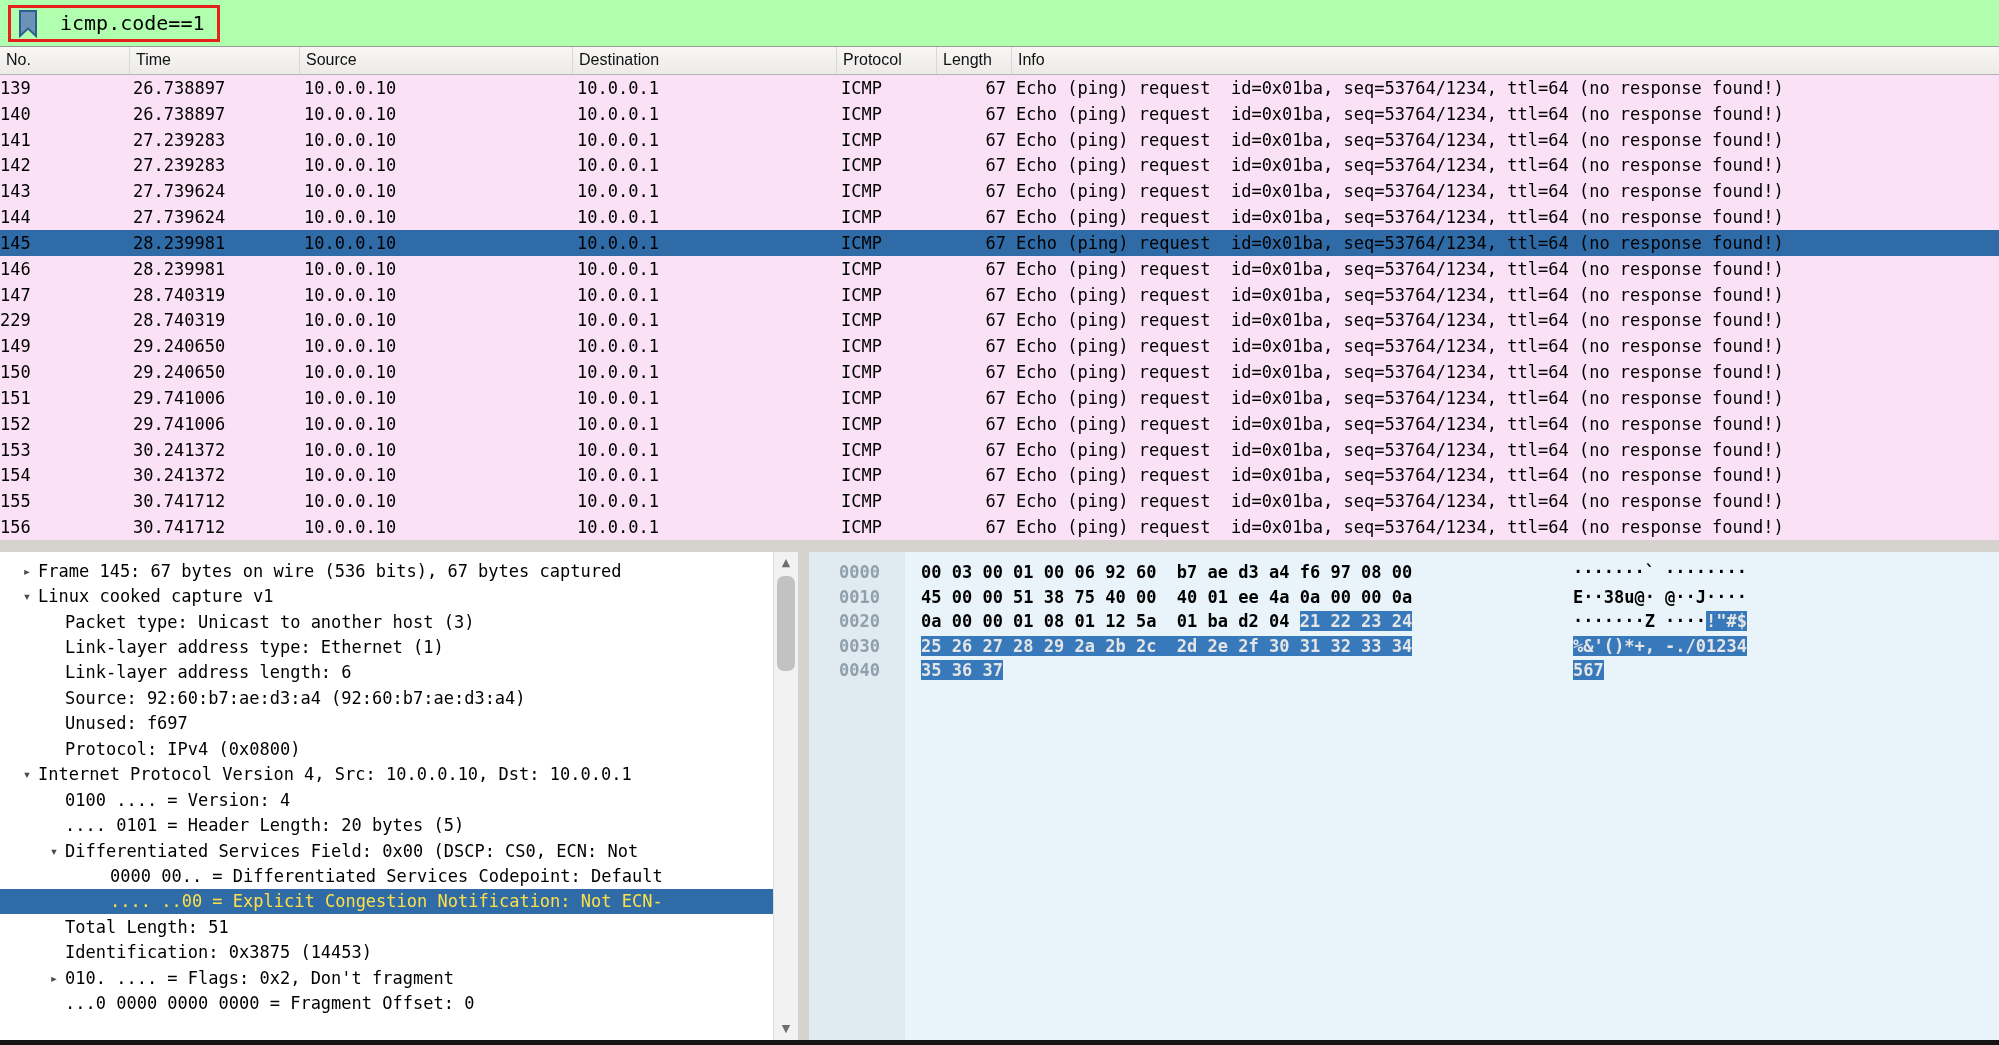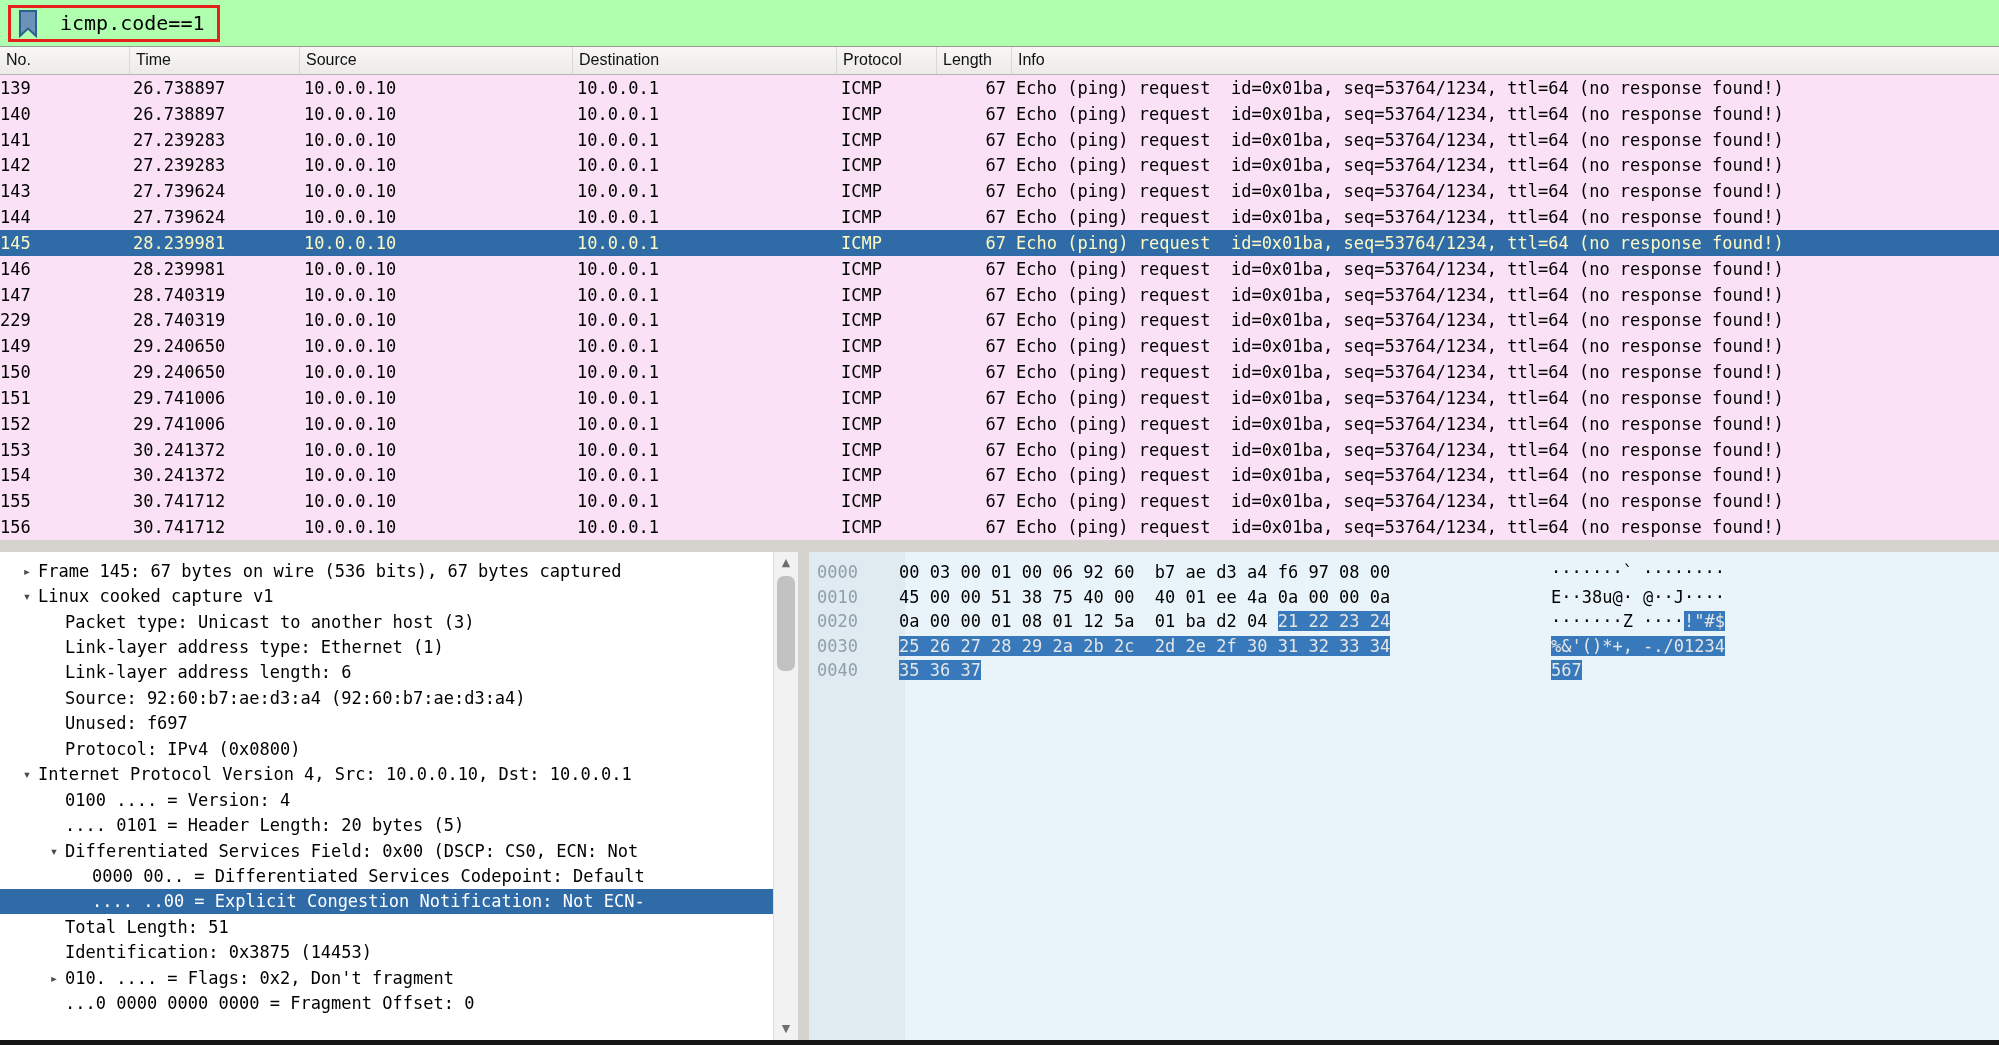--- a/index.html
+++ b/index.html
@@ -13,56 +13,56 @@
   .annotation-box { position:absolute; left:8px; top:5px; width:212px; height:37px; border:3px solid #e4211a; pointer-events:none; z-index:5; }
 
   
   .header-row { height:28px; background:linear-gradient(#f8f7f6,#ecebe9); border-bottom:1px solid #b5b5b5; display:flex; font-family:"Liberation Sans", sans-serif; font-size:16px; color:#111; }
   .hcell { padding:4px 0 0 6px; border-right:1px solid #d8d8d8; overflow:hidden; white-space:nowrap; }
   .hc0{width:130px} .hc1{width:170px} .hc2{width:273px} .hc3{width:264px} .hc4{width:100px} .hc5{width:75px} .hc6{flex:1; border-right:none}
 
   
   .plist { height:465px; background:#fbe1f6; overflow:hidden; }
   .prow { display:flex; height:25.83px; align-items:center; background:#fbe1f6; white-space:pre; }
-  .prow.selected { background:#2f6ba7; color:#fef9c3; }
+  .prow.selected { background:#2f6ba7; color:#000000; }
   .pcell { overflow:hidden; white-space:pre; }
   .pc0{width:130px; text-align:left; padding-right:6px}
   .pc1{width:170px; padding-left:3px}
   .pc2{width:273px; padding-left:4px}
   .pc3{width:264px; padding-left:4px}
   .pc4{width:100px; padding-left:4px}
   .pc5{width:75px; text-align:right; padding-right:6px}
   .pc6{flex:1; padding-left:4px}
 
   
   .hsplit { height:12px; background:#d6d2ce; }
   .bottom { display:flex; height:488px; }
   .vsplit { width:11px; background:#d6d2ce; flex:0 0 11px; }
   .bottom-edge { position:absolute; left:0; right:0; bottom:0; height:5px; background:#141414; z-index:6; }
 
   
   .detail-pane { width:798px; flex:0 0 798px; position:relative; background:#ffffff; overflow:hidden; }
   .detail-lines { position:absolute; top:0; left:0; right:25px; bottom:0; overflow:hidden; padding-top:6px; }
   .dline { height:25.45px; display:flex; align-items:center; white-space:pre; overflow:hidden; }
-  .dline.selected { background:#2f6ba7; color:#ffffff; }
+  .dline.selected { background:#2f6ba7; color:#fde047; }
   .dline.selected .expander { color:#fff; }
   .expander { flex:0 0 22px; width:22px; text-align:center; color:#4a4a4a; font-size:14px; }
-  .lvl0{padding-left:16px} .lvl1{padding-left:43px} .lvl2{padding-left:70px}
+  .lvl0{padding-left:16px} .lvl1{padding-left:43px} .lvl2{padding-left:88px}
 
   
   .dscrollbar { position:absolute; top:0; right:0; bottom:0; width:25px; background:#f2f2f2; border-left:1px solid #dcdcdc; }
   .sb-btn { position:absolute; left:0; right:0; height:22px; color:#6f6f6f; font-size:11px; text-align:center; line-height:22px; font-family:"DejaVu Sans", sans-serif; }
   .sb-btn.up{top:0} .sb-btn.down{bottom:0}
   .sb-thumb { position:absolute; left:3px; right:3px; top:24px; height:95px; background:#c2c2c2; border-radius:7px; }
 
   
   .hex-pane { flex:1; background:#e9f4fa; position:relative; overflow:hidden; }
   .offset-band { position:absolute; left:0; top:0; bottom:0; width:96px; background:#dfeaf1; }
   .hexrows { position:relative; padding-top:8px; }
-  .hexrow { white-space:pre; line-height:24.5px; padding-left:8px; font-size:17px; }
+  .hexrow { white-space:pre; line-height:24.5px; padding-left:30px; font-size:17px;font-weight:bold; }
   .hoffset { display:inline-block; width:82px; color:#8fa0aa; }
   .hbytes { display:inline-block; width:497px; }
   .hascii { display:inline-block; margin-left:155px; }
   .hl { background:#3779bb; color:#e5e5e5; }
 </style>
 </head>
 <body>
 
 <div class="filter-bar">
   <span class="bookmark">

